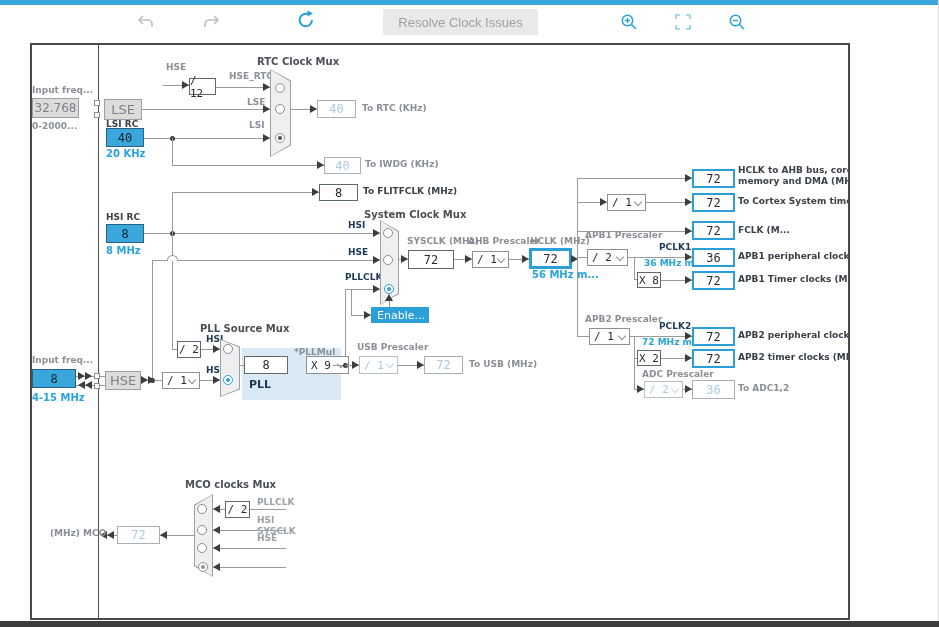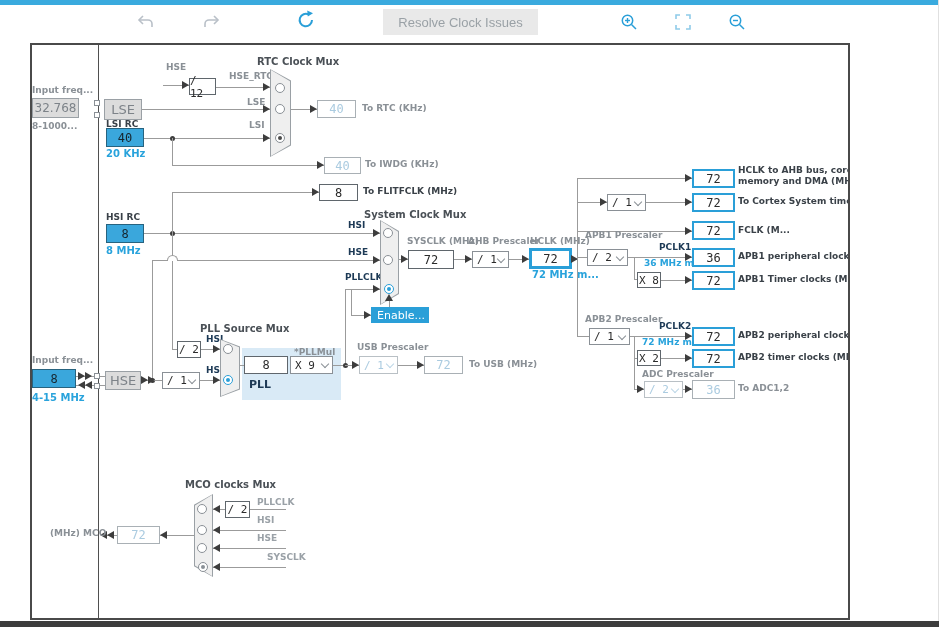--- a/index.html
+++ b/index.html
@@ -116,21 +116,21 @@
       <line x1="5" y1="7.5" x2="10" y2="7.5" stroke="#2a9fd8" stroke-width="1.4"></line>
     </svg>
 </div>
 
 <div class="canvas">
 <div class="cin">
   <div class="rail"></div>
 
   <div class="lbl" style="left:0;top:40px;">Input freq...</div>
   <div class="vbox gbox" style="left:0;top:53px;width:47px;height:20px;font-size:12px;">32.768</div>
-  <div class="lbl" style="left:0;top:76px;">8-1000...</div>
+  <div class="lbl" style="left:0;top:76px;">0-2000...</div>
   <div class="pin" style="left:62px;top:55px;"></div>
   <div class="pin" style="left:62px;top:67px;"></div>
   <div class="vbox gbox" style="left:72px;top:54px;width:38px;height:21px;">LSE</div>
 
   <div class="lbl dark" style="left:74px;top:74px;">LSI RC</div>
   <div class="vbox fill" style="left:74px;top:83px;width:38px;height:19px;">40</div>
   <div class="note" style="left:74px;top:103px;">20 KHz</div>
 
   <div class="lbl" style="left:134px;top:17px;">HSE</div>
   <div class="wire" style="left:131px;top:40px;width:26px;height:1px;"></div>
@@ -212,21 +212,21 @@
   <div class="ar" style="left:433px;top:210px;"></div>
   <div class="lbl" style="left:436px;top:191px;">AHB Prescaler</div>
   <div class="dd" style="left:440px;top:206px;width:37px;height:17px;">
         <span>/ 1</span>
         <span class="chev"></span>
       </div>
   <div class="wire" style="left:477px;top:214px;width:20px;height:1px;"></div>
   <div class="ar" style="left:490px;top:210px;"></div>
   <div class="lbl" style="left:498px;top:191px;">HCLK (MHz)</div>
   <div class="vbox hl3" style="left:497px;top:203px;width:43px;height:21px;">72</div>
-  <div class="note" style="left:500px;top:224px;">72 MHz m...</div>
+  <div class="note" style="left:500px;top:224px;">56 MHz m...</div>
   <div class="wire" style="left:540px;top:214px;width:6px;height:1px;"></div>
   <div class="ar" style="left:539px;top:210px;"></div>
 
   <div class="wire" style="left:545px;top:133px;width:1px;height:159px;"></div>
   <div class="wire" style="left:545px;top:133px;width:115px;height:1px;"></div>
   <div class="ar" style="left:653px;top:129px;"></div>
   <div class="vbox hl" style="left:660px;top:124px;width:43px;height:19px;">72</div>
   <div class="lbl dark" style="left:706px;top:120px;">HCLK to AHB bus, core,</div>
   <div class="lbl dark" style="left:706px;top:131px;">memory and DMA (MH</div>
 
@@ -330,21 +330,21 @@
         <span>/ 1</span>
         <span class="chev"></span>
       </div>
   <div class="wire" style="left:168px;top:335px;width:20px;height:1px;"></div>
   <div class="ar" style="left:181px;top:331px;"></div>
 
   <div class="pllblock" style="left:210px;top:303px;width:99px;height:52px;"></div>
   <div class="wire" style="left:208px;top:320px;width:4px;height:1px;"></div>
   <div class="vbox" style="left:212px;top:311px;width:44px;height:18px;">8</div>
   <div class="lbl" style="left:262px;top:302px;">*PLLMul</div>
-  <div class="dd" style="left:258px;top:311px;width:43px;height:18px;">
+  <div class="dd" style="left:274px;top:311px;width:43px;height:18px;">
         <span>X 9</span>
         <span class="chev"></span>
       </div>
   <div class="lbl navy" style="left:217px;top:333px;font-size:11px;">PLL</div>
   <div class="wire" style="left:301px;top:320px;width:12px;height:1px;"></div>
   <div class="dot" style="left:311px;top:318px;"></div>
 
   <div class="lbl" style="left:325px;top:297px;">USB Prescaler</div>
   <div class="wire" style="left:313px;top:320px;width:14px;height:1px;"></div>
   <div class="ar" style="left:320px;top:316px;"></div>
@@ -371,21 +371,21 @@
   <div class="wire" style="left:218px;top:464px;width:36px;height:1px;"></div>
   <div class="lbl lgt" style="left:225px;top:452px;">PLLCLK</div>
   <div class="wire" style="left:181px;top:485px;width:73px;height:1px;"></div>
   <div class="al" style="left:181px;top:481px;"></div>
   <div class="lbl lgt" style="left:225px;top:470px;">HSI</div>
   <div class="wire" style="left:181px;top:503px;width:73px;height:1px;"></div>
   <div class="al" style="left:181px;top:499px;"></div>
   <div class="lbl lgt" style="left:225px;top:488px;">HSE</div>
   <div class="wire" style="left:181px;top:522px;width:73px;height:1px;"></div>
   <div class="al" style="left:181px;top:518px;"></div>
-  <div class="lbl lgt" style="left:225px;top:507px;margin-left:10px;">SYSCLK</div>
+  <div class="lbl lgt" style="left:225px;top:481px;">SYSCLK</div>
   <div class="wire" style="left:128px;top:490px;width:34px;height:1px;"></div>
   <div class="al" style="left:128px;top:486px;"></div>
   <div class="vbox dis" style="left:85px;top:481px;width:43px;height:18px;">72</div>
   <div class="wire" style="left:70px;top:490px;width:15px;height:1px;"></div>
   <div class="al" style="left:68px;top:486px;"></div>
   <div class="al" style="left:75px;top:486px;"></div>
   <div class="lbl" style="left:18px;top:483px;">(MHz) MCO</div>
 </div>
 </div>
 

